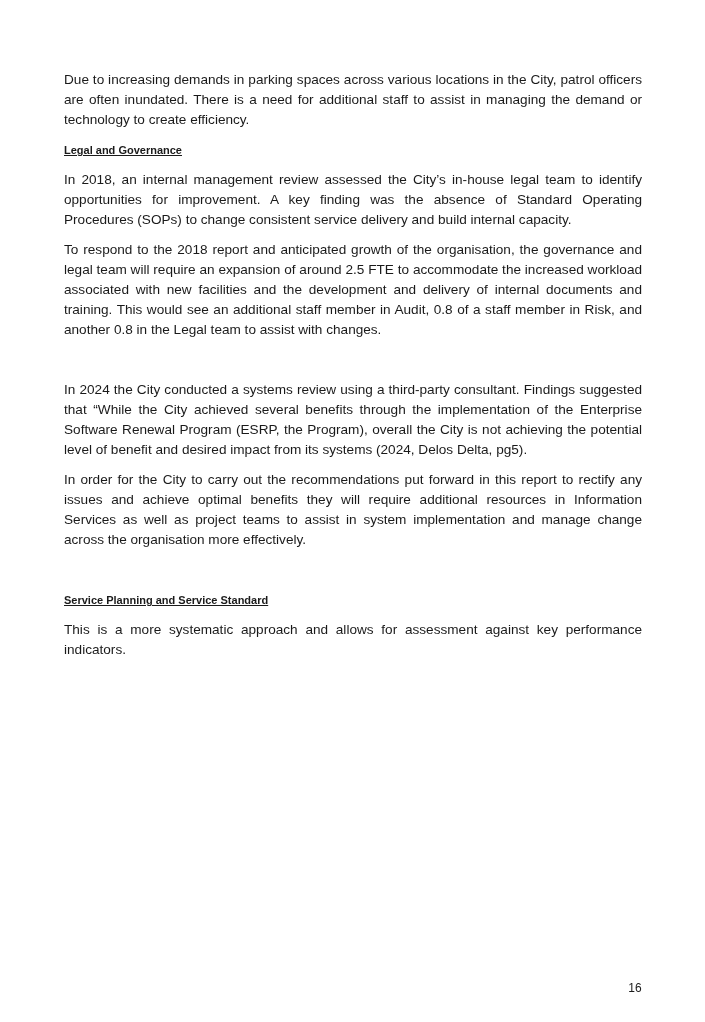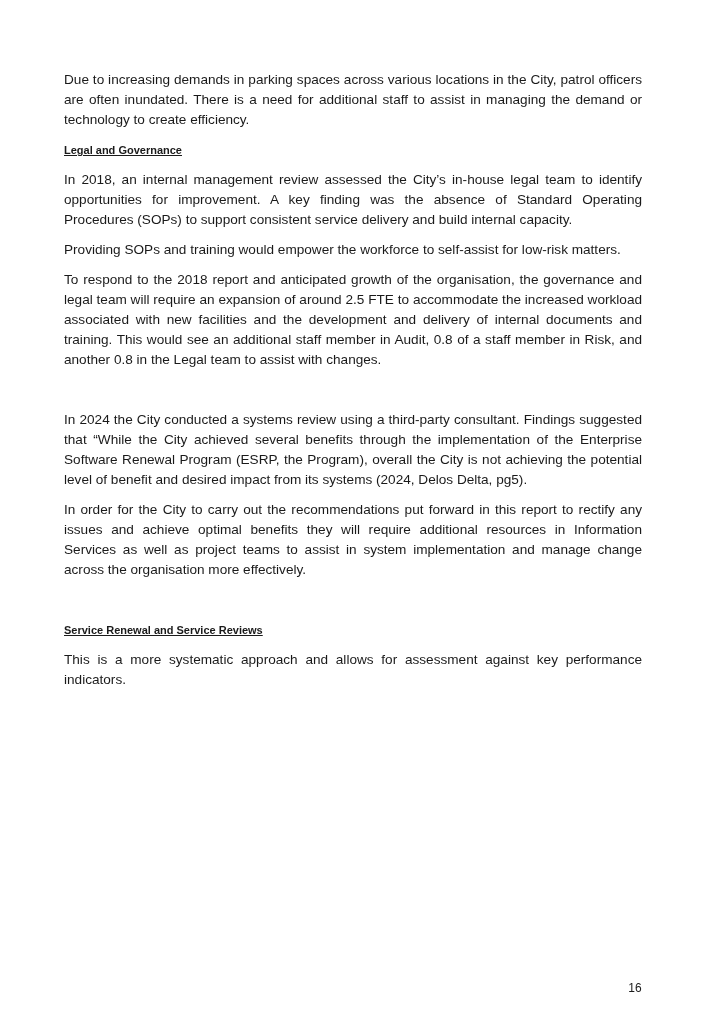--- a/index.html
+++ b/index.html
@@ -58,34 +58,33 @@
   </style>
 </head>
 <body>
 
 <div class="page">
   <div class="content">
     <p>Due to increasing demands in parking spaces across various locations in the City, patrol officers are often inundated. There is a need for additional staff to assist in managing the demand or technology to create efficiency.</p>
 
     <section>
       <h2>Legal and Governance</h2>
-      <p>In 2018, an internal management review assessed the City’s in-house legal team to identify opportunities for improvement. A key finding was the absence of Standard Operating Procedures (SOPs) to support consistent service delivery and build internal capacity.</p>
-      <p>Providing SOPs and training would empower the workforce to self-assist for low-risk matters.</p>
+      <p>In 2018, an internal management review assessed the City’s in-house legal team to identify opportunities for improvement. A key finding was the absence of Standard Operating Procedures (SOPs) to change consistent service delivery and build internal capacity.</p>
       <p>To respond to the 2018 report and anticipated growth of the organisation, the governance and legal team will require an expansion of around 2.5 FTE to accommodate the increased workload associated with new facilities and the development and delivery of internal documents and training. This would see an additional staff member in Audit, 0.8 of a staff member in Risk, and another 0.8 in the Legal team to assist with changes.</p>
     </section>
 
     <div class="gap-large"></div>
 
     <section>
       <p>In 2024 the City conducted a systems review using a third-party consultant. Findings suggested that “While the City achieved several benefits through the implementation of the Enterprise Software Renewal Program (ESRP, the Program), overall the City is not achieving the potential level of benefit and desired impact from its systems (2024, Delos Delta, pg5).</p>
       <p>In order for the City to carry out the recommendations put forward in this report to rectify any issues and achieve optimal benefits they will require additional resources in Information Services as well as project teams to assist in system implementation and manage change across the organisation more effectively.</p>
     </section>
 
     <div class="gap-large"></div>
 
     <section>
-      <h2>Service Renewal and Service Reviews</h2>
+      <h2>Service Planning and Service Standard</h2>
       <p>This is a more systematic approach and allows for assessment against key performance indicators.</p>
     </section>
   </div>
 
   <div class="page-number">16</div>
 </div>
 
 </body></html>

